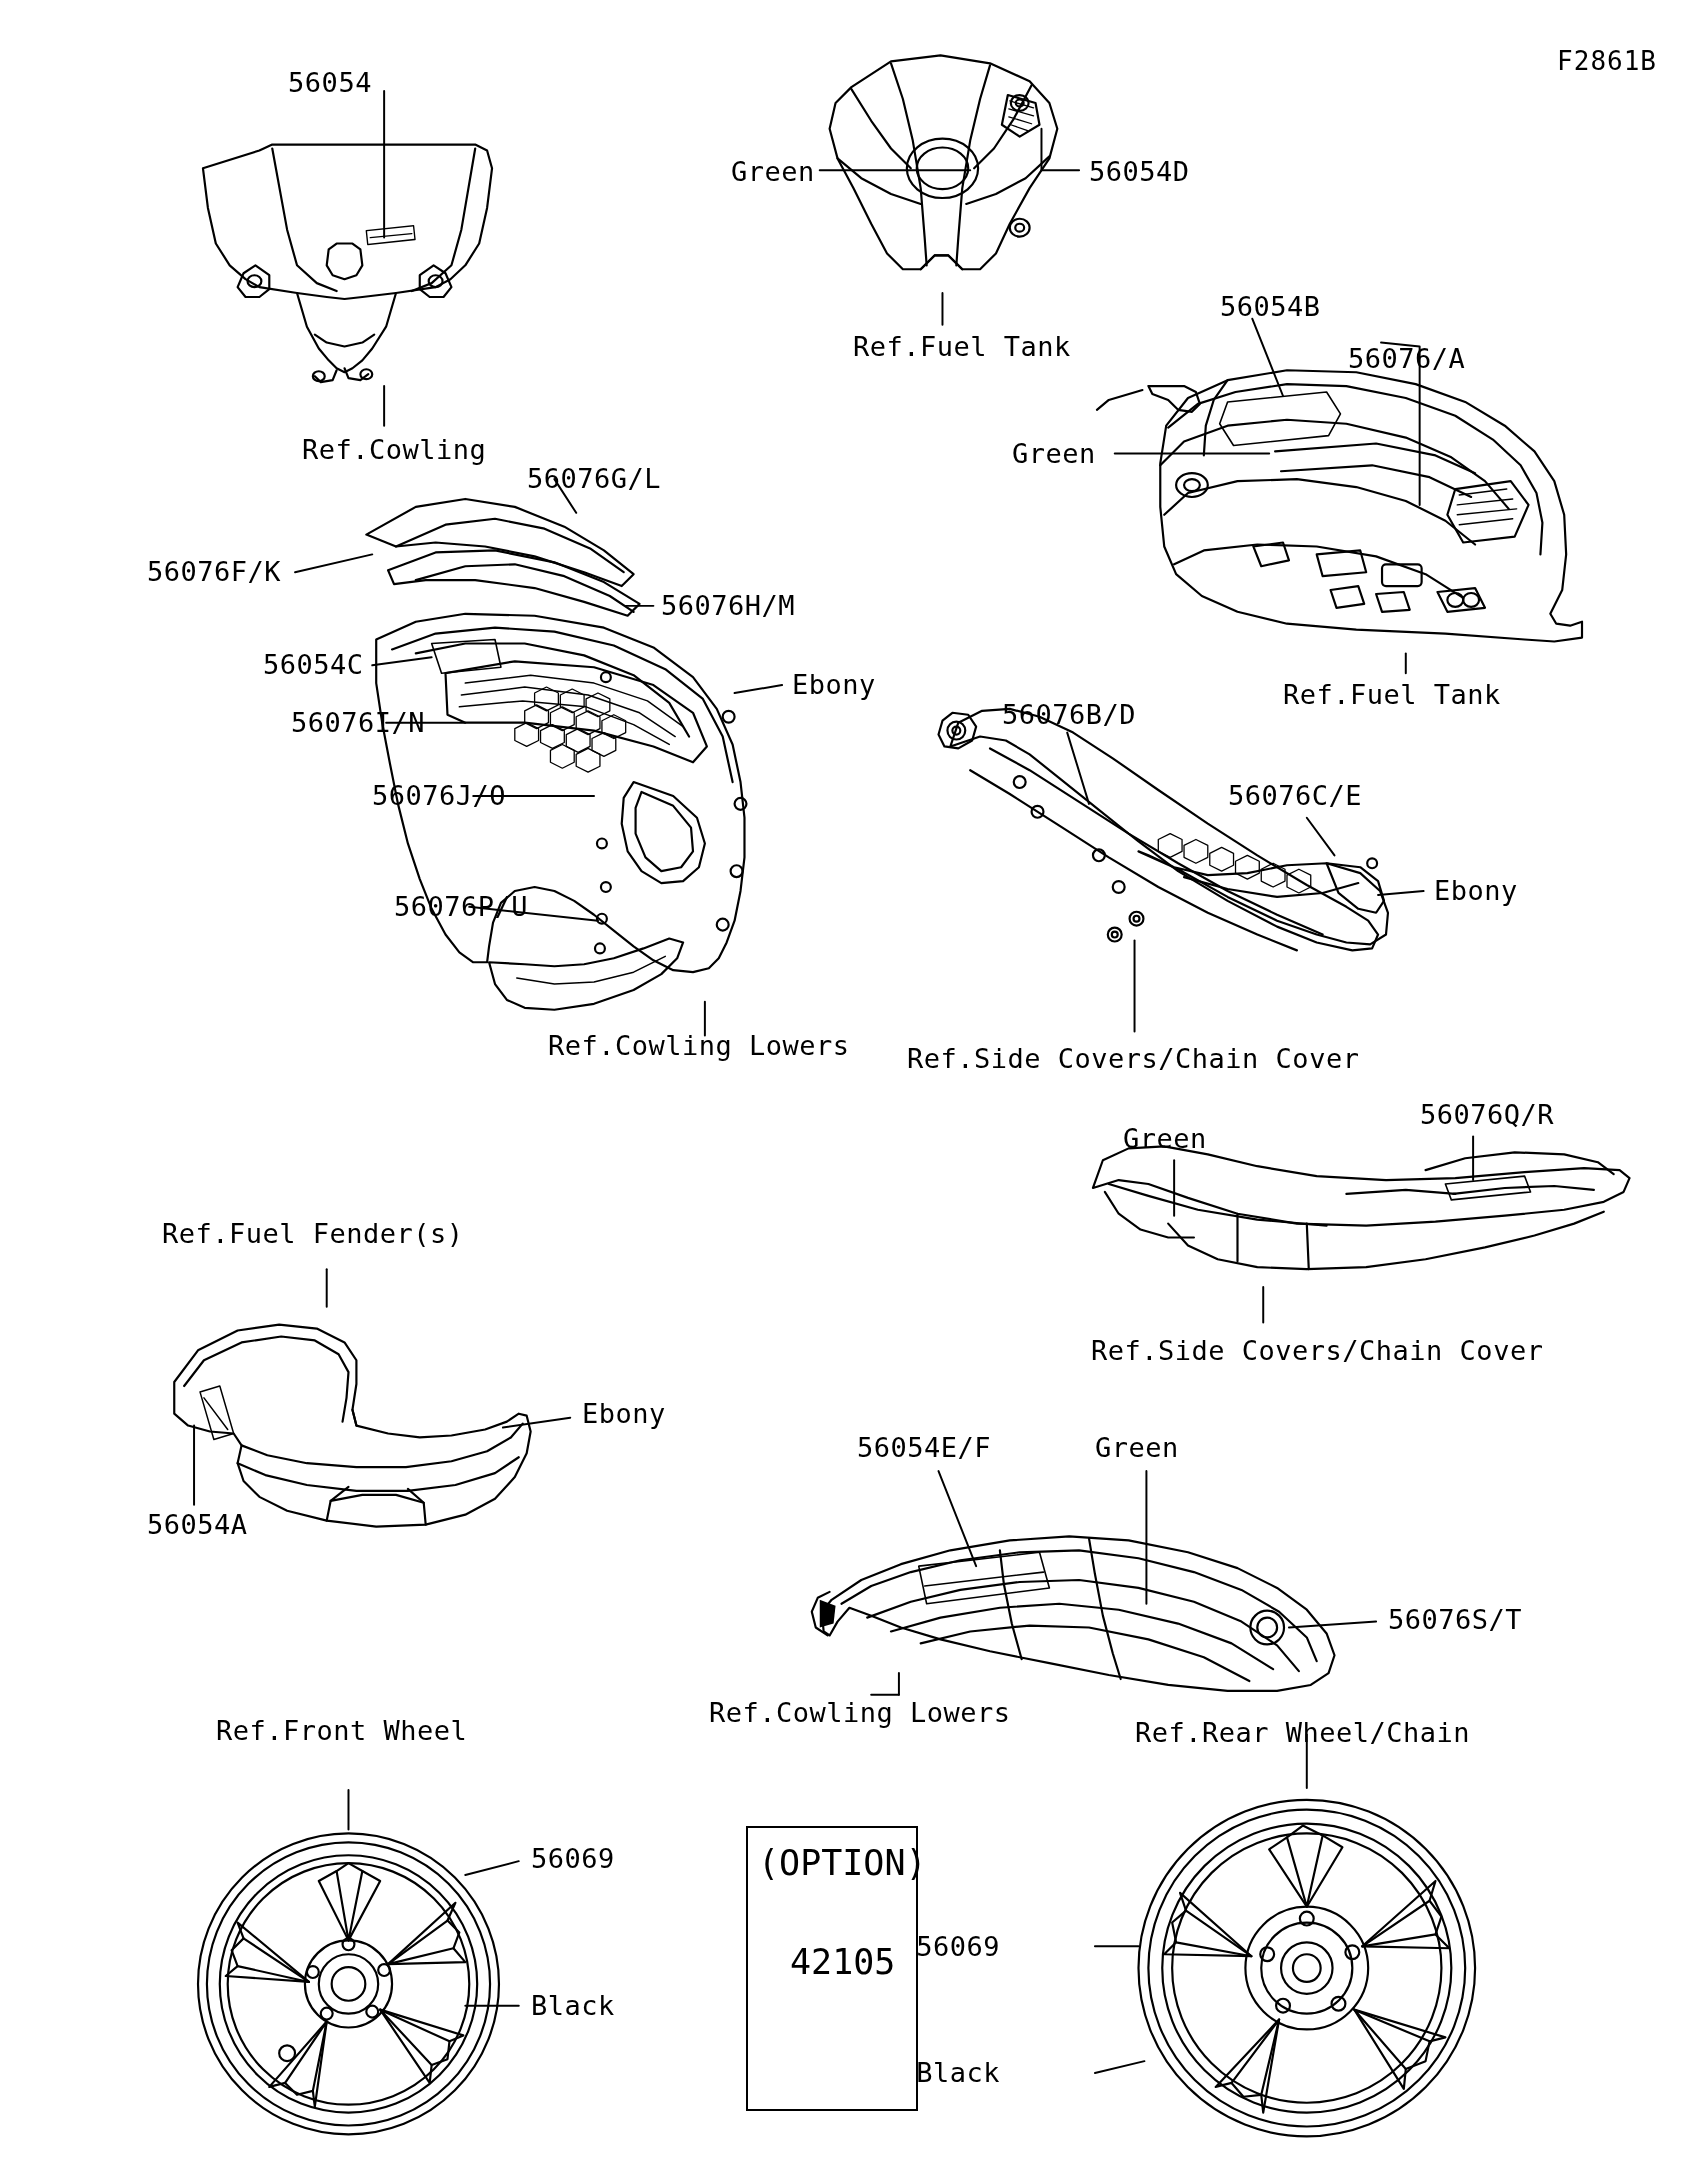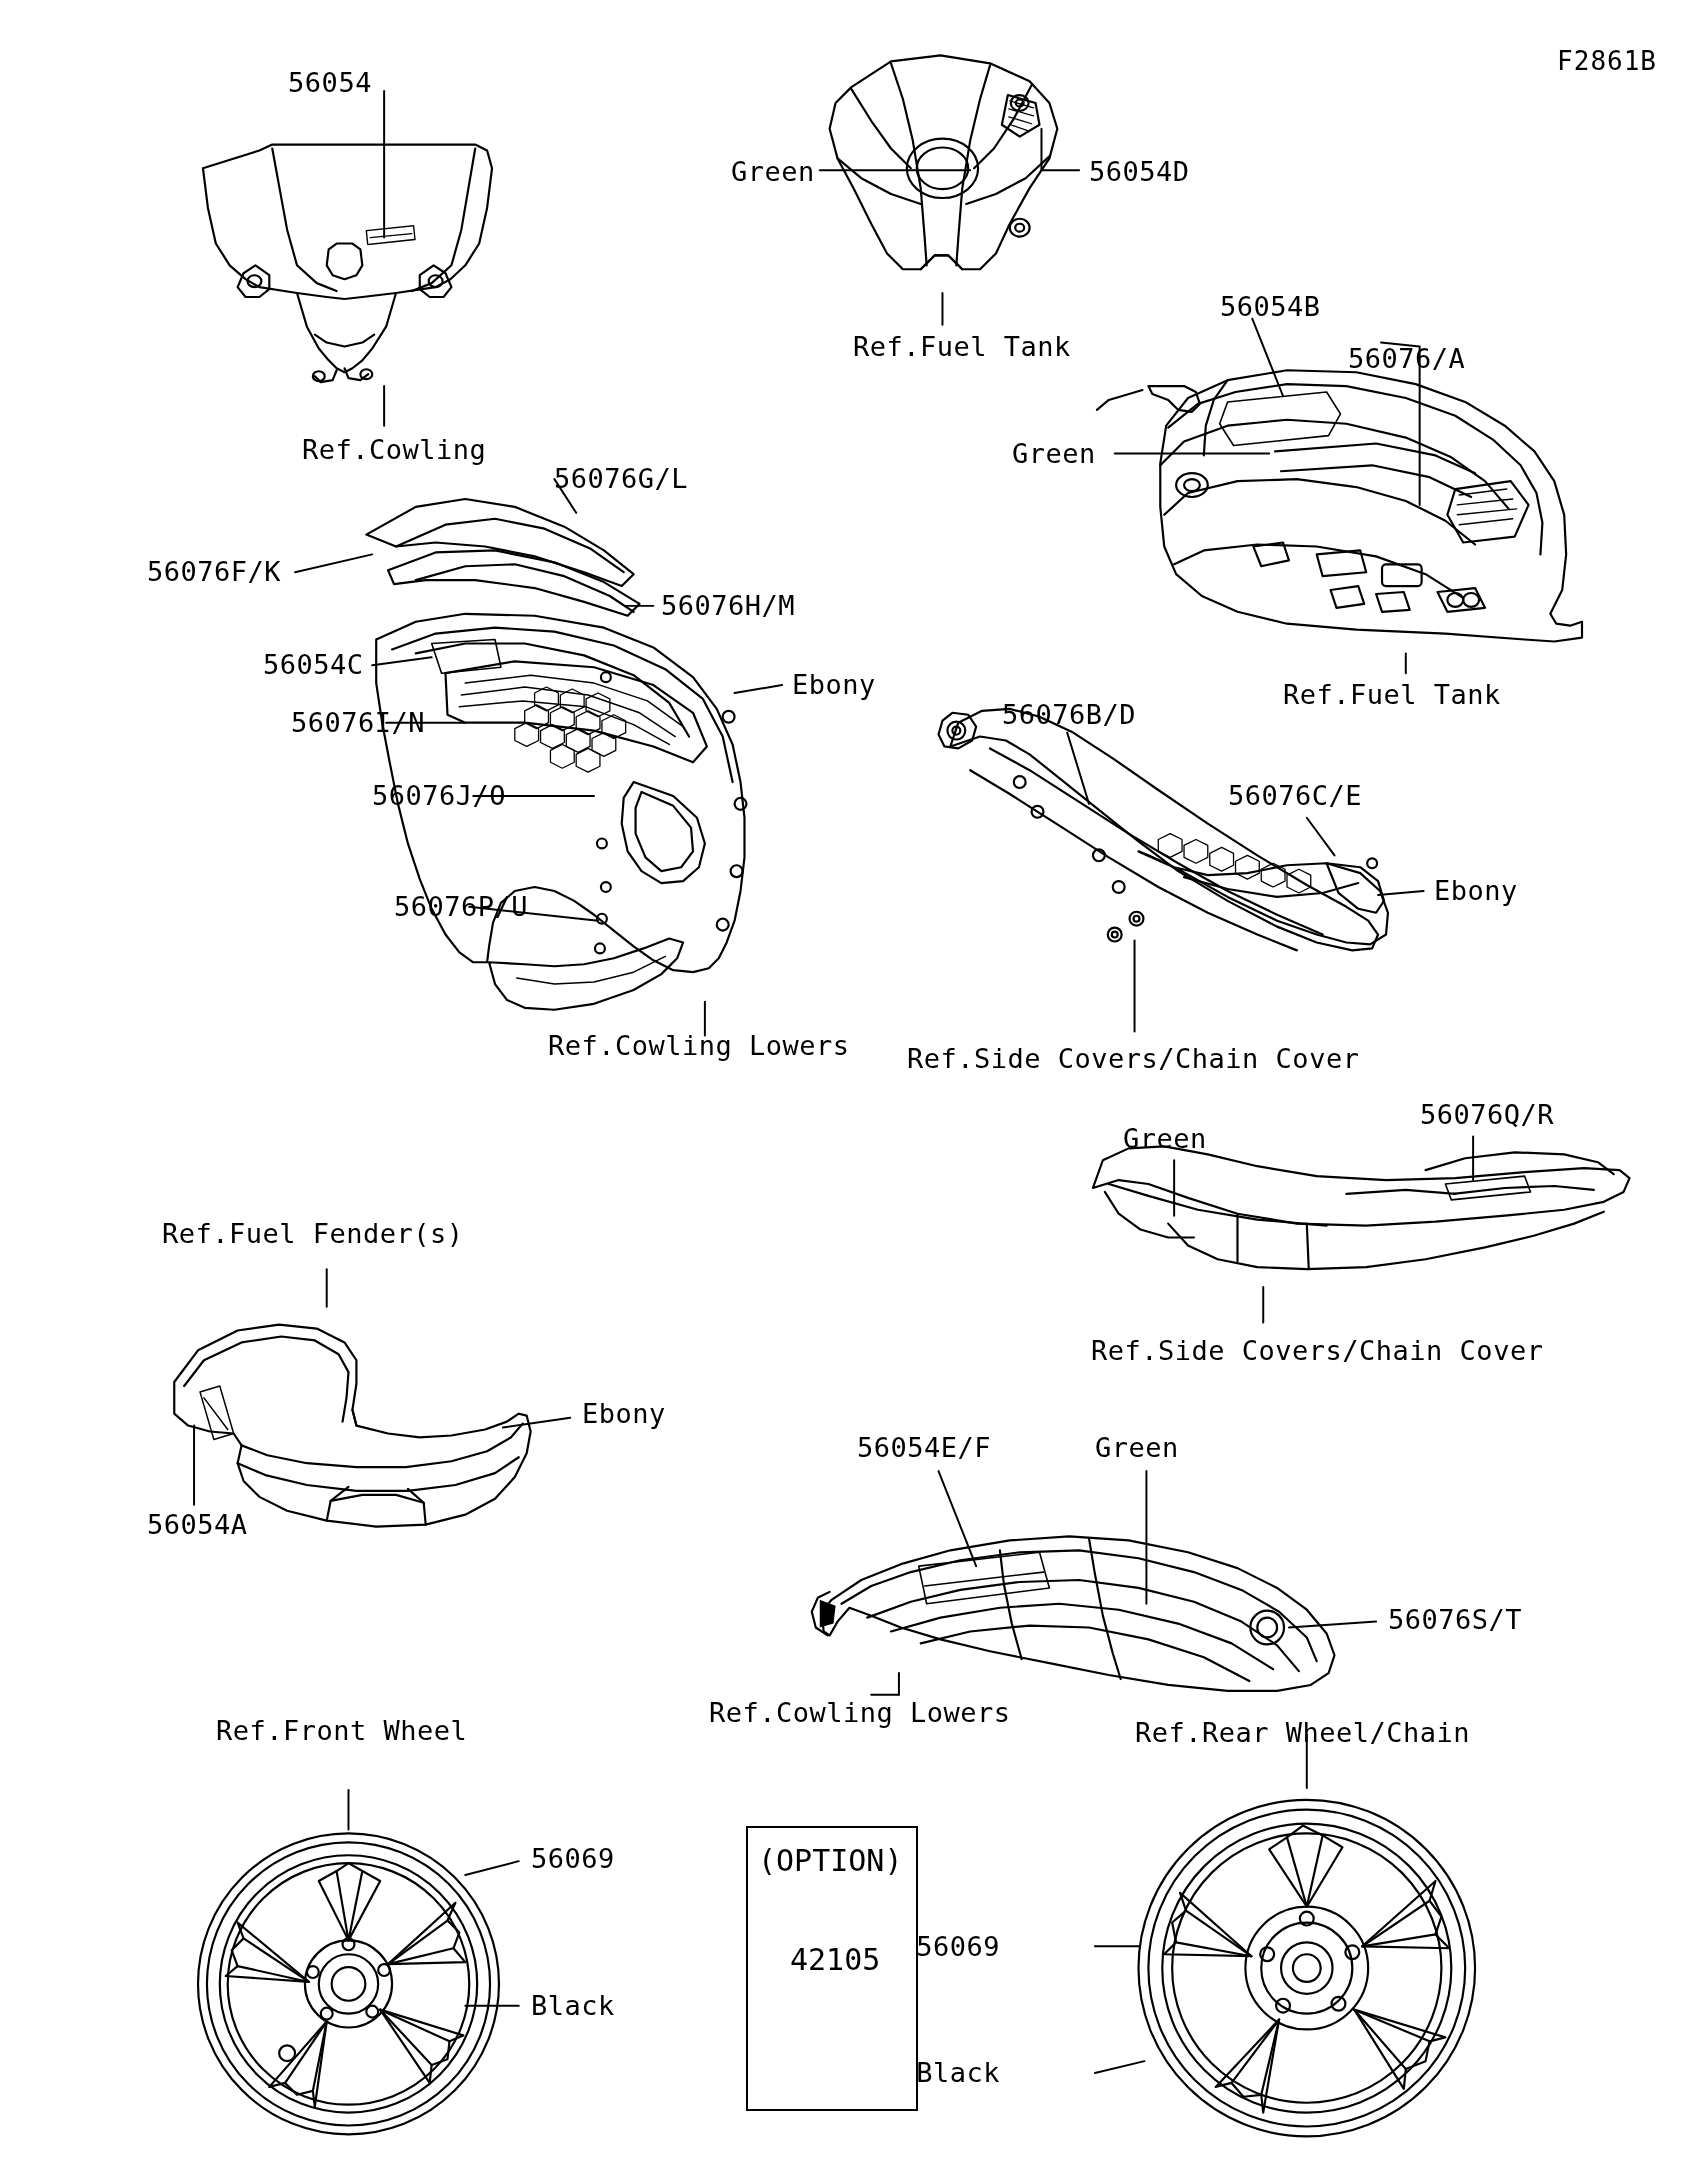--- a/index.html
+++ b/index.html
@@ -40,21 +40,21 @@
     letter-spacing: 1px;
     margin-left: 8px;
   }
   .optbox {
     position: absolute;
     border: 2px solid #000;
     background: #fff;
   }
   .optlabel {
     position: absolute;
-    font-size: 30px;
+    font-size: 35px;
     white-space: nowrap;
   }
 </style>
 </head>
 <body>
 
 <div id="sheet">
 
   <svg class="diagram" viewBox="0 0 1700 2196">
     <g fill="none" stroke="#000" stroke-width="2.2" stroke-linejoin="round" stroke-linecap="round">
@@ -495,21 +495,21 @@
 
   <div class="lbl" style="left:731px; top:158px;">Green</div>
   <div class="lbl" style="left:1089px; top:158px;">56054D</div>
   <div class="lbl" style="left:853px; top:333px;">Ref.Fuel Tank</div>
 
   <div class="lbl" style="left:1220px; top:293px;">56054B</div>
   <div class="lbl" style="left:1348px; top:345px;">56076/A</div>
   <div class="lbl" style="left:1012px; top:440px;">Green</div>
   <div class="lbl" style="left:1283px; top:681px;">Ref.Fuel Tank</div>
 
-  <div class="lbl" style="left:554px; top:465px;text-align:center;">56076G/L</div>
+  <div class="lbl" style="left:527px; top:465px;text-align:center;">56076G/L</div>
   <div class="lbl" style="left:147px; top:558px;">56076F/K</div>
   <div class="lbl" style="left:661px; top:592px;">56076H/M</div>
   <div class="lbl" style="left:263px; top:651px;">56054C</div>
   <div class="lbl" style="left:792px; top:671px;">Ebony</div>
   <div class="lbl" style="left:291px; top:709px;">56076I/N</div>
   <div class="lbl" style="left:372px; top:782px;">56076J/O</div>
   <div class="lbl" style="left:394px; top:893px;">56076P/U</div>
   <div class="lbl" style="left:548px; top:1032px;">Ref.Cowling Lowers</div>
 
   <div class="lbl" style="left:1002px; top:701px;">56076B/D</div>

